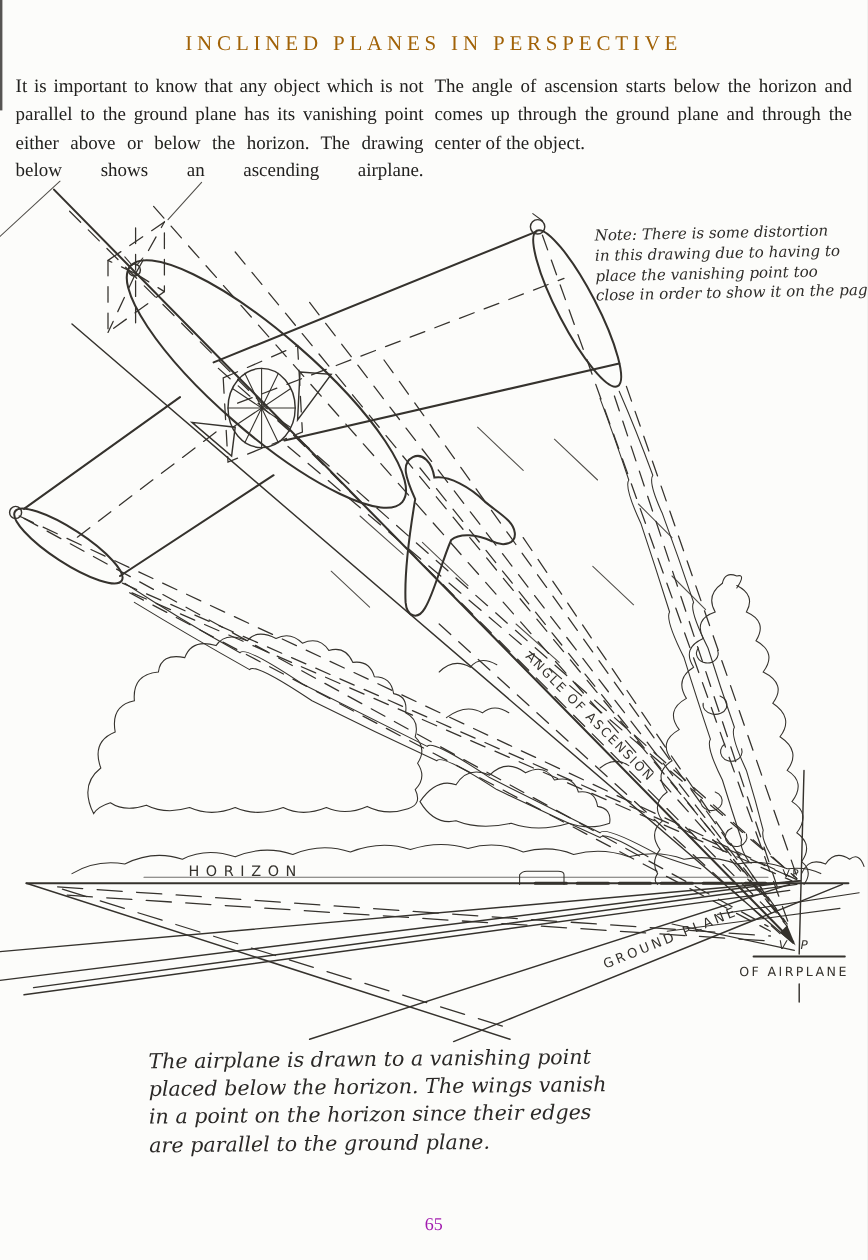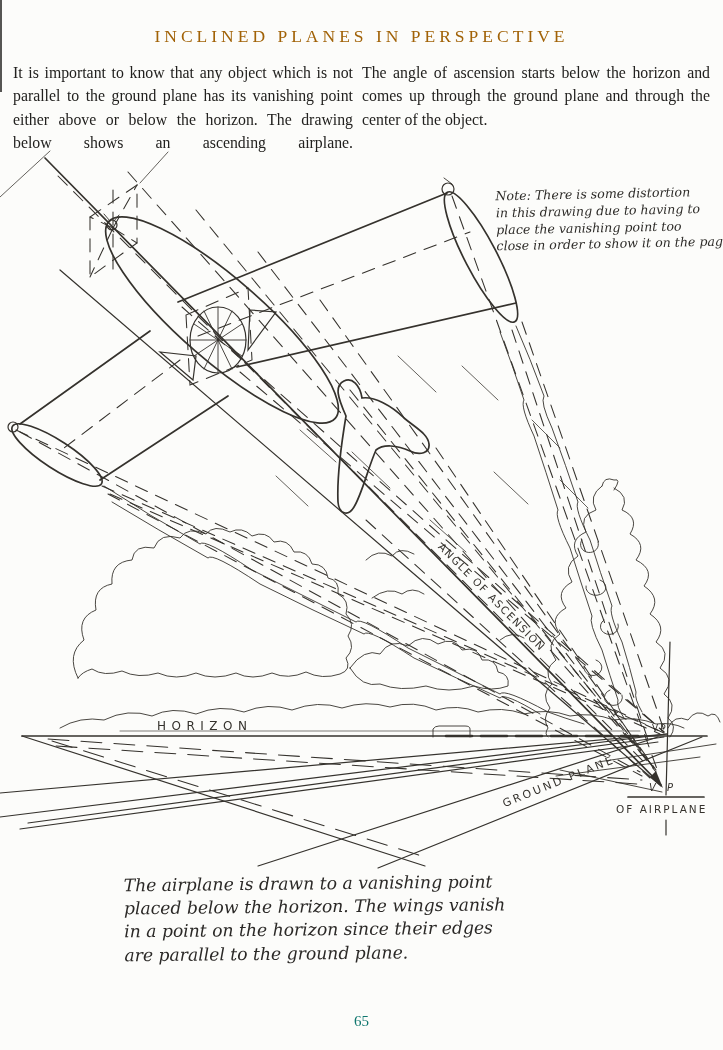--- a/index.html
+++ b/index.html
@@ -23,21 +23,21 @@
     transform:rotate(-1.2deg);
   }
   .note span{display:block;white-space:nowrap;}
   .caption{
     position:absolute;left:124px;top:872px;width:440px;
     font-family:"DejaVu Serif",serif;font-style:italic;
     font-size:17.2px;line-height:23.2px;color:#2b2927;
     transform:rotate(-0.6deg);
   }
   .caption span{display:block;white-space:nowrap;}
-  .page-num{position:absolute;top:1013px;left:0;width:723px;text-align:center;font-size:15px;color:#0f766e;}
+  .page-num{position:absolute;top:1013px;left:0;width:723px;text-align:center;font-size:15px;color:#a21caf;}
   svg.fig{position:absolute;left:0;top:0;}
   svg .ln{stroke:var(--ink,#35322d);fill:none;stroke-width:1.2;stroke-linecap:round;}
   svg .thick{stroke-width:1.7;}
   svg .thin{stroke-width:.9;}
   svg .dash{stroke-dasharray:13 9;stroke-width:1.05;}
   svg .dash2{stroke-dasharray:21 12;stroke-width:1.05;}
   svg .hdash{stroke-width:2.6;stroke-dasharray:26 9;}
   svg .fillink{fill:var(--ink,#35322d);stroke:none;}
   svg text{fill:var(--ink,#35322d);stroke:none;font-family:"DejaVu Sans",sans-serif;}
 </style>

